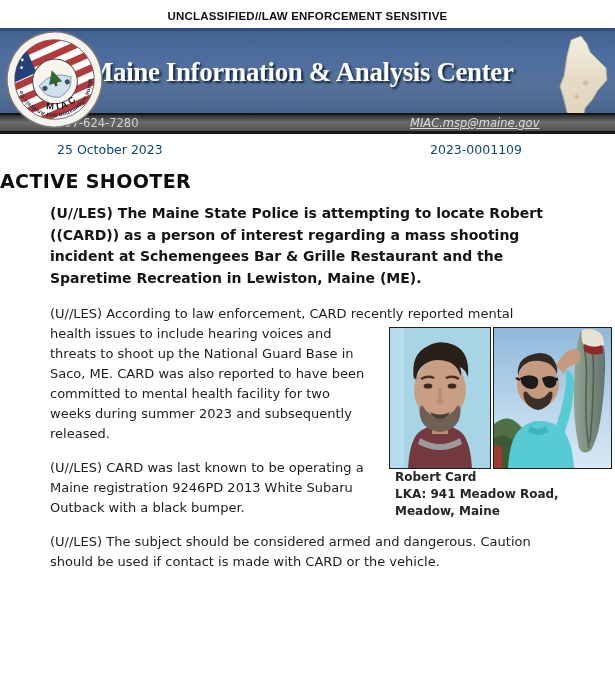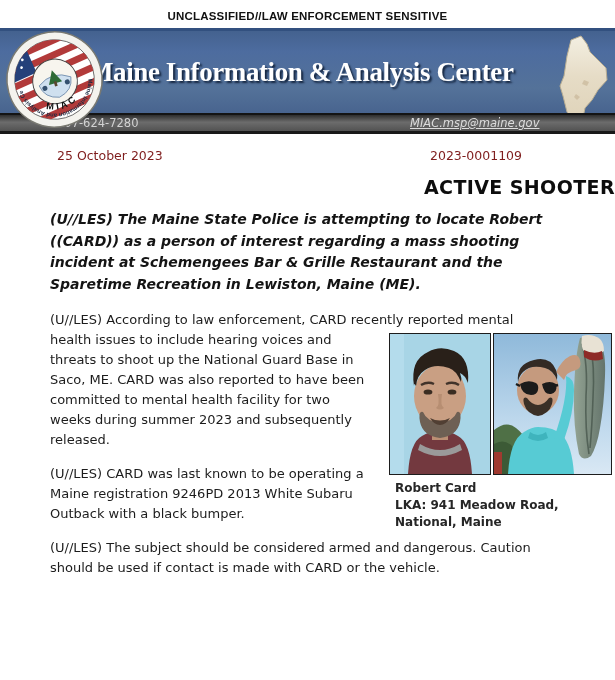--- a/index.html
+++ b/index.html
@@ -20,39 +20,39 @@
   .maine-map{position:absolute;right:5px;top:3px;width:56px;height:96px;}
 
   
   .contact-bar{position:relative;height:16px;border-top:2px solid #141414;border-bottom:3px solid #181818;
         background:linear-gradient(180deg,#2e2e2e 0%,#6c6c6c 45%,#525252 100%);
         font-size:11.5px;color:#d2d2d2;}
   .contact-bar .phone{position:absolute;left:57px;top:1px;}
   .contact-bar .email{position:absolute;left:410px;top:1px;color:#dcdcdc;text-decoration:underline;cursor:pointer;font-style:italic;}
 
   
-  .meta-row{position:relative;height:16px;margin-top:14px;font-size:12.5px;color:#7f1d1d;text-align:right;}
+  .meta-row{position:relative;height:16px;margin-top:8px;font-size:12.5px;color:#0c4a6e;text-align:right;}
   .meta-row .date{position:absolute;left:57px;}
   .meta-row .refnum{position:absolute;left:430px;}
 
   
-  .doc-title{margin:12px 0 0 0;text-align:right;font-size:19px;font-weight:700;letter-spacing:.4px;color:#0d0d0d;}
+  .doc-title{margin:12px 0 0 0;text-align:left;font-size:19px;font-weight:700;letter-spacing:.4px;color:#0d0d0d;}
 
   
   .lead-wrap{margin:11px 48px 0 50px;width:517px;}
-  .lead{margin:0 0 15px 0;font-size:14px;font-weight:700;font-style:italic;line-height:21.5px;color:#141414;}
+  .lead{margin:0 0 15px 0;font-size:14px;font-weight:700;line-height:21.5px;color:#141414;}
   .para{margin:0 0 14px 0;font-size:13px;line-height:20px;}
   .content{margin:0 0 0 50px;width:500px;}
 
   
   .spacer{float:right;width:1px;height:23px;}
   .photo-block{float:right;clear:right;width:223px;margin:0 -62px 6px 20px;}
   .photos{display:flex;gap:2px;}
   .photos svg{border:1px solid #1d1d1d;display:block;}
-  .caption{margin-top:5px;padding-left:6px;font-size:12px;font-weight:700;line-height:17px;color:#262626;}
+  .caption{padding-left:6px;font-size:12px;font-weight:700;line-height:17px;color:#262626;}
 </style>
 </head>
 <body>
 
 <div class="page">
 
   <div class="classification">UNCLASSIFIED//LAW ENFORCEMENT SENSITIVE</div>
 
   <header class="banner">
 
@@ -187,21 +187,21 @@
             <path d="M30,70 q-2,-8 3,-6 q5,7 11,7 q6,0 11,-7 q5,-2 3,6 q-3,10 -14,12 q-11,-2 -14,-12 z" fill="#3a2f26"></path>
             <path d="M14,140 q2,-34 16,-42 q8,-5 14,-5 q16,0 24,8 q10,10 12,39 z" fill="#57cbd4"></path>
             <path d="M60,104 q14,-40 12,-62 q8,2 8,14 q0,22 -10,50 z" fill="#57cbd4"></path>
             <path d="M36,98 q8,6 16,0 l2,6 q-10,6 -20,0 z" fill="#3fb4bd"></path>
           </svg>
         </div>
 
         <div class="caption">
           <div>Robert Card</div>
           <div>LKA: 941 Meadow Road,</div>
-          <div>National, Maine</div>
+          <div>Meadow, Maine</div>
         </div>
       </aside>
 
       <span>(U//LES) According to law enforcement, CARD recently reported mental health issues to include hearing voices and threats to shoot up the National Guard Base in Saco, ME. CARD was also reported to have been committed to mental health facility for two weeks during summer 2023 and subsequently released.</span>
     </div>
 
     <div class="para">
       <span>(U//LES) CARD was last known to be operating a Maine registration 9246PD 2013 White Subaru Outback with a black bumper.</span>
     </div>
 

